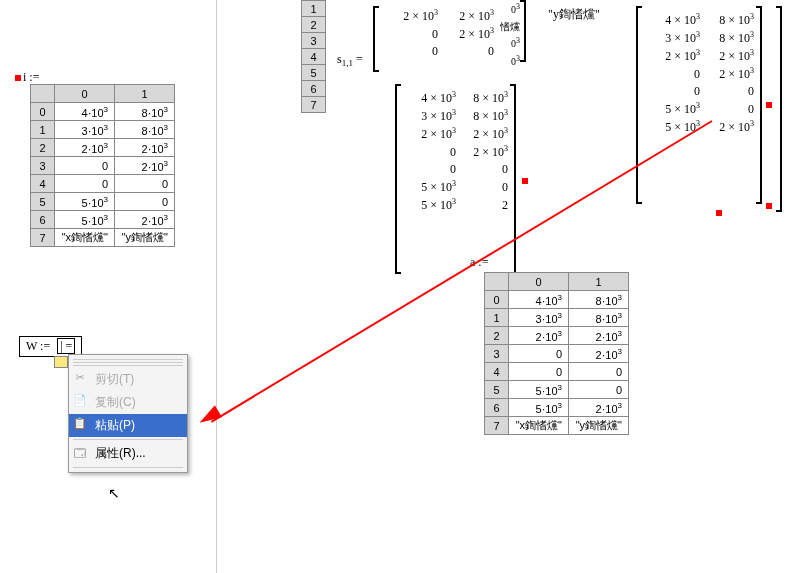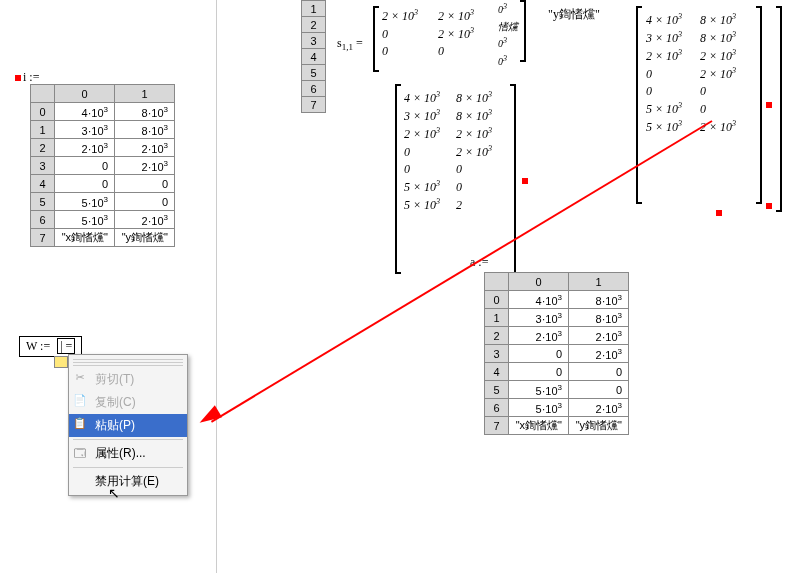--- a/index.html
+++ b/index.html
@@ -74,22 +74,21 @@
     font-family: "Times New Roman", serif;
     font-size: 12px;
   }
   .matrix .mrow {
     display: block;
     white-space: nowrap;
     margin: 2px 0;
   }
   .matrix .mcell {
     display: inline-block;
-    text-align: left;
-    font-style: italic;
+    text-align: right;
   }
   .bracketL, .bracketR {
     position: absolute;
     border: 2px solid #000;
     width: 6px;
   }
   .bracketL { border-right: none; }
   .bracketR { border-left: none; }
   .serif { font-family: "Times New Roman", serif; }
   .arrow-line {
@@ -242,21 +241,21 @@
       </tr>
       <tr>
         <td>6</td>
       </tr>
       <tr>
         <td>7</td>
       </tr>
     </tbody>
   </table>
 
-<div class="assign serif" style="left:337px; top:36px;">
+<div class="assign serif" style="left:337px; top:52px;">
   <span>s</span><span style="font-size:9px;vertical-align:sub;">1,1</span><span> =</span>
 </div>
 
 <div class="bracketL" style="left:373px; top:6px; height:66px;"></div>
 <div class="matrix" style="left:382px; top:6px;" id="mTop">
     <span class="mrow"><span class="mcell" style="width:56px">2 × 10<span class="sup">3</span></span><span class="mcell" style="width:56px">2 × 10<span class="sup">3</span></span></span>
     <span class="mrow"><span class="mcell" style="width:56px">0</span><span class="mcell" style="width:56px">2 × 10<span class="sup">3</span></span></span>
     <span class="mrow"><span class="mcell" style="width:56px">0</span><span class="mcell" style="width:56px">0</span></span>
   </div>
 
@@ -362,15 +361,14 @@
 <div class="ctxmenu" style="left:68px; top:354px;" id="ctx">
     <div class="sep"></div>
     <div class="sep"></div>
     <div class="sep"></div>
     <div class="item disabled"><span class="icon">✂</span><span>剪切(T)</span></div>
     <div class="item disabled"><span class="icon">📄</span><span>复制(C)</span></div>
     <div class="item sel"><span class="icon">📋</span><span>粘贴(P)</span></div>
     <div class="sep"></div>
     <div class="item"><span class="icon">🗔</span><span>属性(R)...</span></div>
     <div class="sep"></div>
-    <div class="item"><span>禁用计算(E)</span></div>
   </div>
 <div class="cursor" style="left:108px; top:485px;">↖</div>
 
 </body></html>

